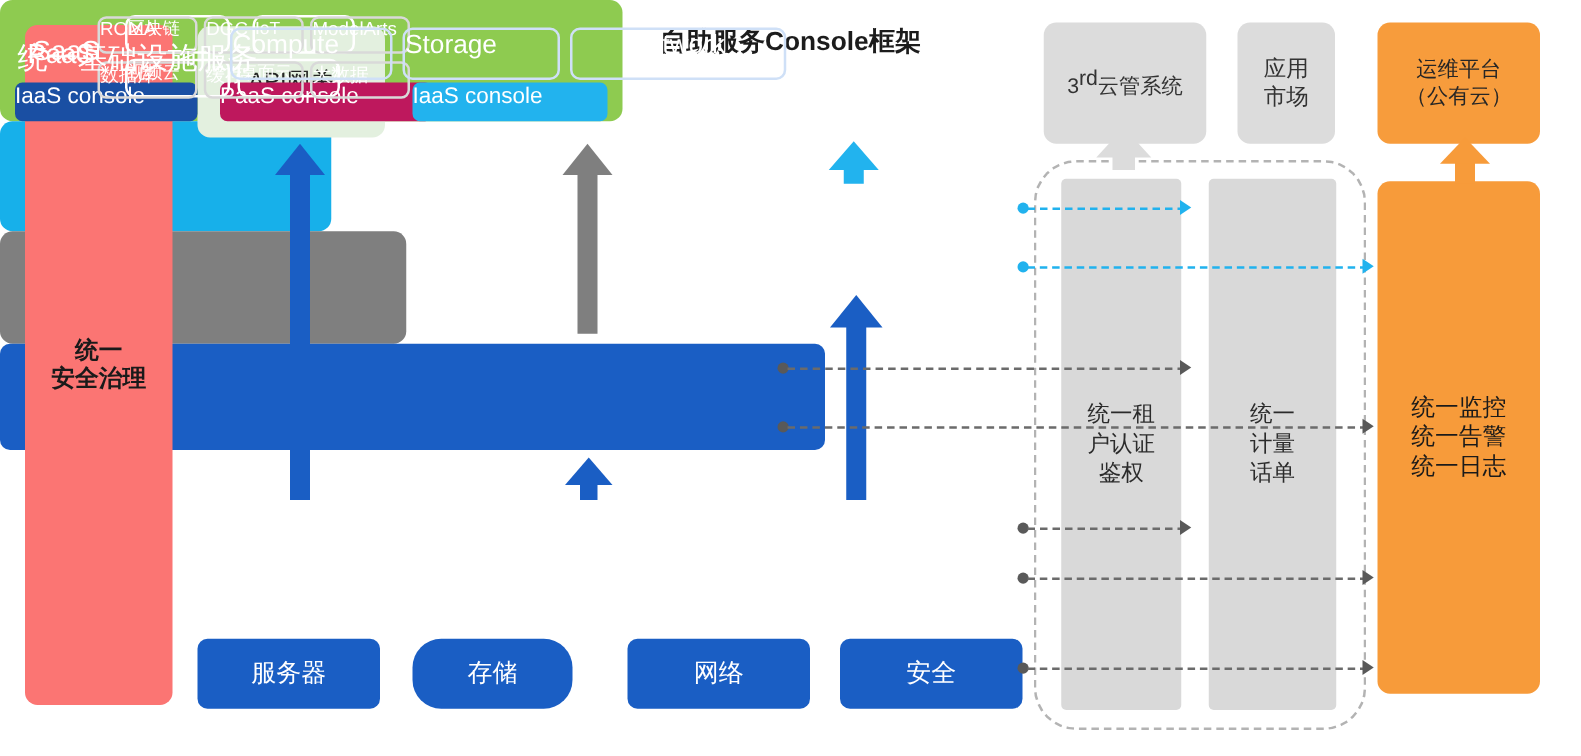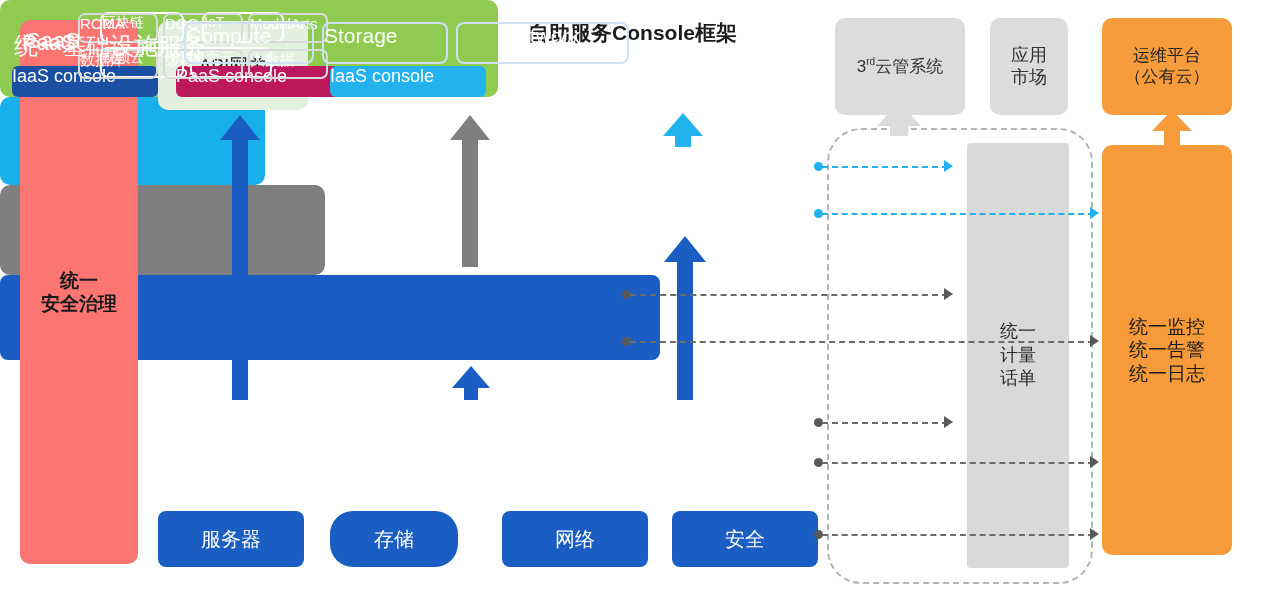--- a/index.html
+++ b/index.html
@@ -23,21 +23,21 @@
   #console .title{position:absolute;left:0;top:19px;width:100%;text-align:center;color:#1c1c1c;
                   font-size:21px;font-weight:600;}
   .cbtn{position:absolute;top:66px;height:31px;border-radius:6px;color:#ffffff;font-size:18px;}
   #c-iaas{left:12px;width:146px;background:#1a4fa3;}
   #c-paas{left:176px;width:170px;background:#be185d;}
   #c-saas{left:330px;width:156px;background:#22b3ee;}
 
   
   #third{left:835px;top:18px;width:130px;height:97px;background:#dcdcdc;border-radius:10px;
          color:#333;font-size:17px;}
-  #third sup{font-size:10px;vertical-align:super;}
+  #third sup{font-size:17px;vertical-align:super;}
   #market{left:990px;top:18px;width:78px;height:97px;background:#dcdcdc;border-radius:10px;
           color:#333;font-size:18px;}
 
   
   #opstop{left:1102px;top:18px;width:130px;height:97px;background:#f79c3c;border-radius:10px;
           color:#262626;font-size:17px;}
   #opsmain{left:1102px;top:145px;width:130px;height:410px;background:#f79b3a;border-radius:10px;
            color:#1a1a1a;font-size:19px;}
 
   
@@ -168,20 +168,27 @@
     <div class="ip" id="i-net">Network</div>
   </div>
 
   <div class="box hw" id="hw-srv">服务器</div>
   <div class="box hw" id="hw-sto">存储</div>
   <div class="box hw" id="hw-net">网络</div>
   <div class="box hw" id="hw-sec">安全</div>
 
   <div id="dashed"></div>
 
+  <div class="gcol" id="gcol-auth">
+    <div>
+      <div>统一租</div>
+      <div>户认证</div>
+      <div>鉴权</div>
+    </div>
+  </div>
   <div class="gcol" id="gcol-meter">
     <div>
       <div>统一</div>
       <div>计量</div>
       <div>话单</div>
     </div>
   </div>
 
   <svg width="1265" height="605" style="position:absolute;left:0;top:0;pointer-events:none;">
 

